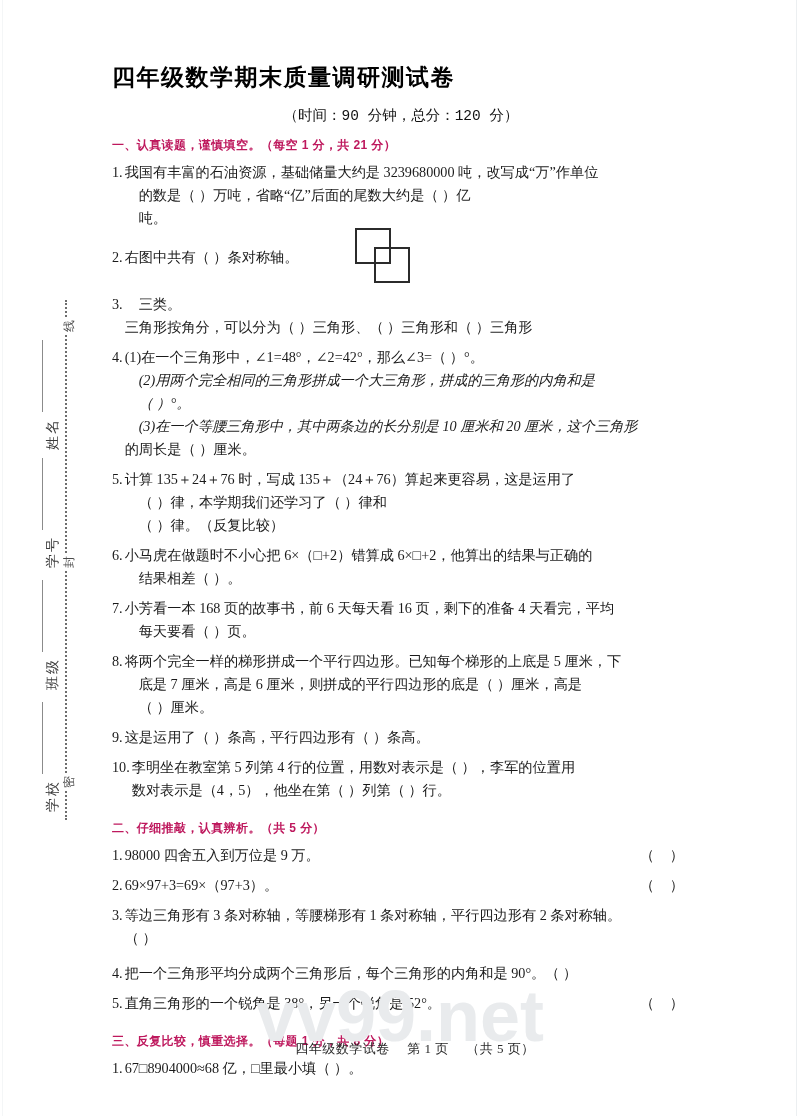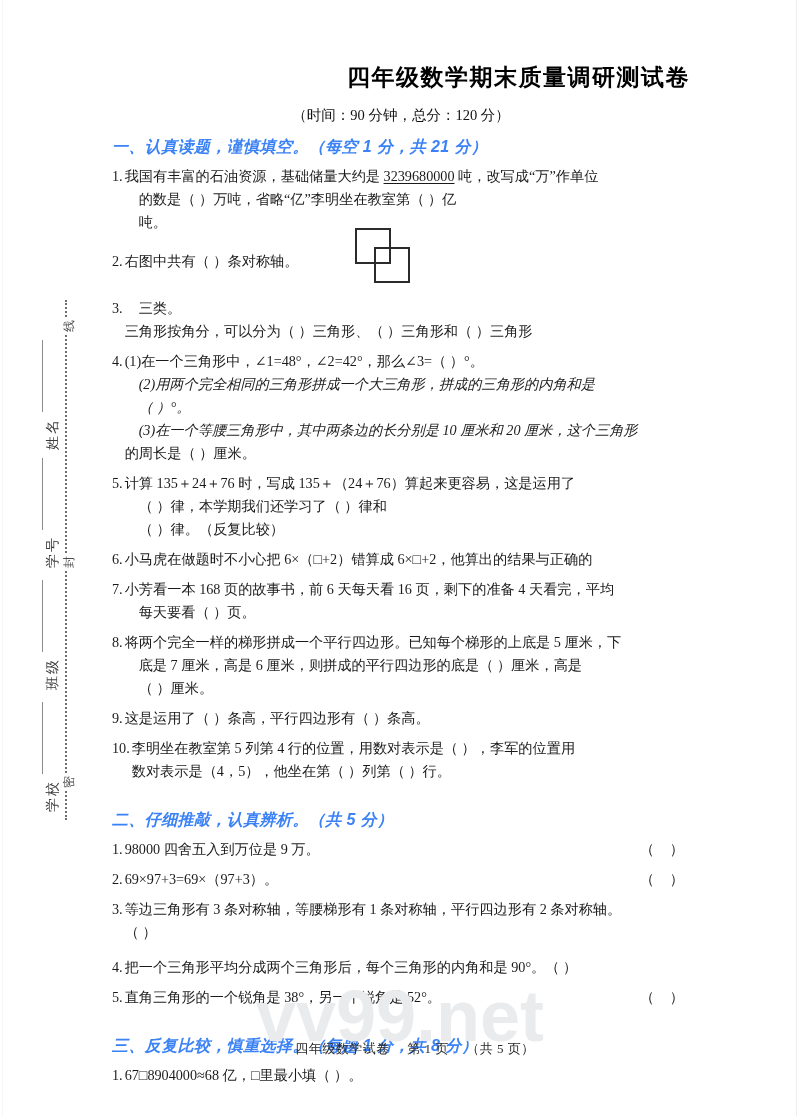--- a/index.html
+++ b/index.html
@@ -81,65 +81,65 @@
   }
 
   
   .content {
     position: absolute;
     left: 112px;
     top: 0;
     width: 578px;
   }
   .doc-title {
-    text-align: right;
+    text-align: left;
     font-size: 23px;
     font-weight: bold;
     letter-spacing: 1.5px;
     margin-top: 62px;
     color: #000;
     font-family: "Liberation Sans", "DejaVu Sans", sans-serif;
   }
   .doc-subtitle {
     text-align: center;
     font-size: 14.5px;
     margin-top: 13px;
     color: #111;
+    font-family: Liberation Mono, monospace;
   }
   .sec-head {
-    font-size: 16px;
+    font-size: 12px;
     font-weight: bold;
     margin-top: 12px;
     letter-spacing: 0.4px;
-    color: #3b82f6;
+    color: #be185d;
     font-family: "Liberation Sans", "DejaVu Sans", sans-serif;
-    font-style: italic;
-  }
-  .sec-head.spaced { margin-top: 27px; }
+  }
+  .sec-head.spaced { margin-top: 18px; }
 
   .q {
     font-size: 14.2px;
     line-height: 1.62;
     margin-top: 7px;
     display: flex;
     align-items: flex-start;
   }
   .q-num {
     flex: 0 0 auto;
     padding-right: 2px;
     white-space: nowrap;
   }
   .q-body {
     flex: 1 1 auto;
   }
   .q-line { display: block; }
   .q-line.ind { padding-left: 14px; }
   .sub-line { display: block; }
   .sub-line.ind { padding-left: 14px; font-style: italic; }
-  .underlined { text-decoration: underline; text-underline-offset: 2px; }
+  .underlined { text-underline-offset: 2px; }
 
   .tf { position: relative; }
   .tf .tf-box {
     position: absolute;
     right: 0;
     top: 0;
     white-space: nowrap;
     letter-spacing: 6px;
   }
 
@@ -224,21 +224,21 @@
 
     <div class="doc-title">四年级数学期末质量调研测试卷</div>
     <div class="doc-subtitle">（时间：90 分钟，总分：120 分）</div>
 
     <div class="sec-head">一、认真读题，谨慎填空。（每空 1 分，共 21 分）</div>
 
     <div class="q">
       <span class="q-num">1.</span>
       <span class="q-body">
         <span class="q-line">我国有丰富的石油资源，基础储量大约是&nbsp;<span class="underlined">3239680000</span>&nbsp;吨，改写成“万”作单位</span>
-        <span class="q-line ind">的数是（          ）万吨，省略“亿”李明坐在教室第（          ）亿</span>
+        <span class="q-line ind">的数是（          ）万吨，省略“亿”后面的尾数大约是（          ）亿</span>
         <span class="q-line ind">吨。</span>
       </span>
     </div>
 
     <div class="q" style="margin-top:16px;">
       <span class="q-num">2.</span>
       <span class="q-body">
         <span class="q-line">右图中共有（      ）条对称轴。</span>
       </span>
     </div>
@@ -268,20 +268,21 @@
         <span class="q-line">计算 135＋24＋76 时，写成 135＋（24＋76）算起来更容易，这是运用了</span>
         <span class="q-line ind">（              ）律，本学期我们还学习了（              ）律和</span>
         <span class="q-line ind">（              ）律。（反复比较）</span>
       </span>
     </div>
 
     <div class="q">
       <span class="q-num">6.</span>
       <span class="q-body">
         <span class="q-line">小马虎在做题时不小心把 6×（□+2）错算成 6×□+2，他算出的结果与正确的</span>
+        <span class="q-line ind">结果相差（      ）。</span>
       </span>
     </div>
 
     <div class="q">
       <span class="q-num">7.</span>
       <span class="q-body">
         <span class="q-line">小芳看一本 168 页的故事书，前 6 天每天看 16 页，剩下的准备 4 天看完，平均</span>
         <span class="q-line ind">每天要看（      ）页。</span>
       </span>
     </div>

